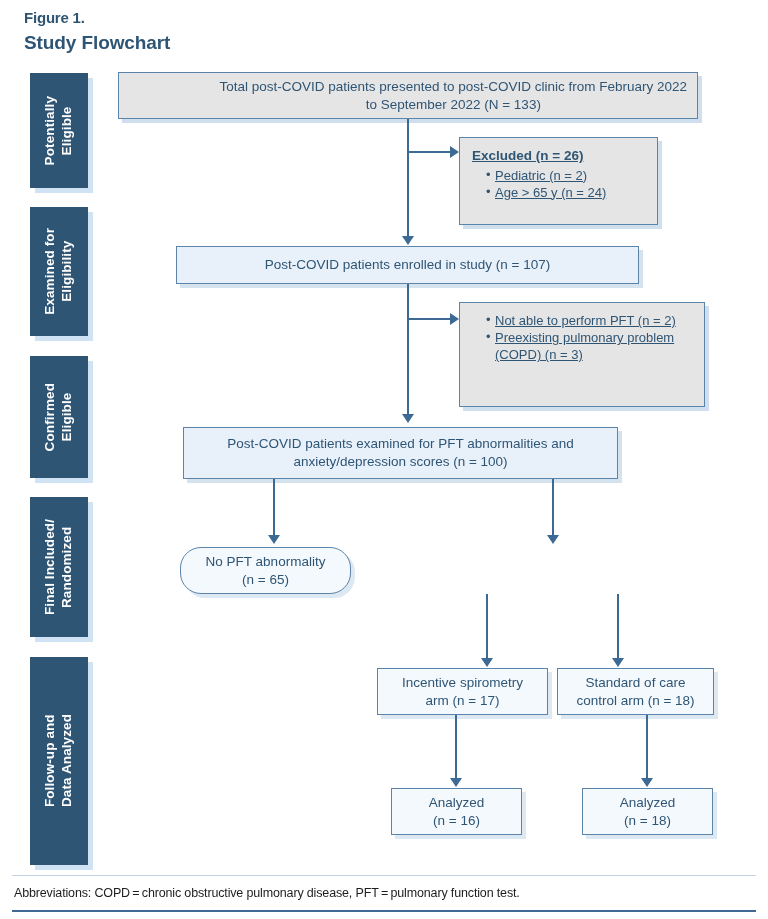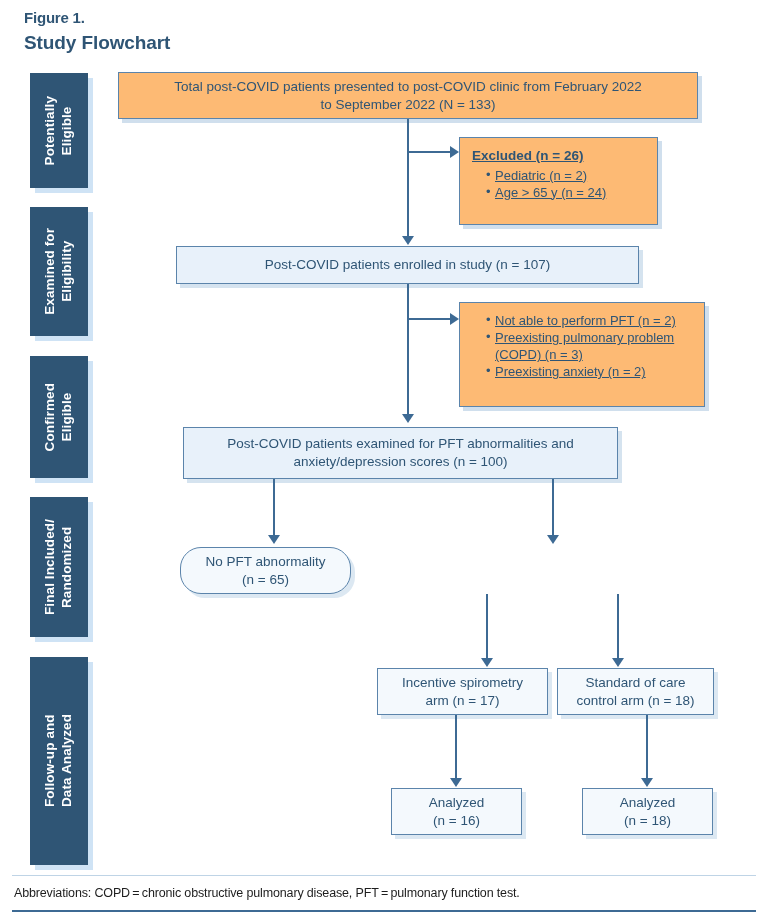--- a/index.html
+++ b/index.html
@@ -75,22 +75,23 @@
     border: 1.5px solid #5b84ab;
     display: flex;
     align-items: center;
     justify-content: center;
     text-align: center;
     color: #2f5575;
     font-size: 13.5px;
     line-height: 1.3;
   }
   .fbox.fill-dark {
-    background: #fdba74;
+    background: #e5e5e5;
     box-shadow: 4px 4px 0 0 rgba(150,185,215,0.45);
+    justify-content: flex-end;
   }
   .fbox.fill-mid {
     background: #e8f1fa;
     box-shadow: 4px 4px 0 0 rgba(150,185,215,0.40);
   }
   .fbox.fill-light {
     background: #f4f9fd;
     box-shadow: 4px 4px 0 0 rgba(150,185,215,0.33);
   }
   .fbox .inner {
@@ -243,21 +244,20 @@
 
   <div class="vline" style="left:407px; top:284px; width:2px; height:133px;"></div>
   <div class="arrow-down" style="left:402px; top:414px;"></div>
   <div class="hline" style="left:407px; top:318px; width:46px; height:2px;"></div>
   <div class="arrow-right" style="left:450px; top:313px;"></div>
 
   <div class="fbox fill-dark listbox" style="left:459px; top:302px; width:246px; height:105px;">
     <ul>
       <li>Not able to perform PFT (n = 2)</li>
       <li>Preexisting pulmonary problem (COPD) (n = 3)</li>
-      <li>Preexisting anxiety (n = 2)</li>
     </ul>
   </div>
 
   <div class="fbox fill-mid" style="left:183px; top:427px; width:435px; height:52px;">
     <div class="inner">Post-COVID patients examined for PFT abnormalities and
 anxiety/depression scores (n = 100)</div>
   </div>
 
   <div class="vline" style="left:273px; top:479px; width:2px; height:58px;"></div>
   <div class="arrow-down" style="left:268px; top:535px;"></div>

